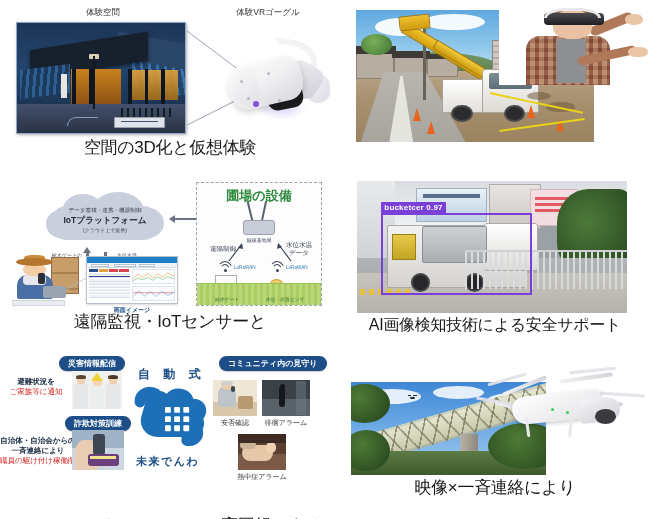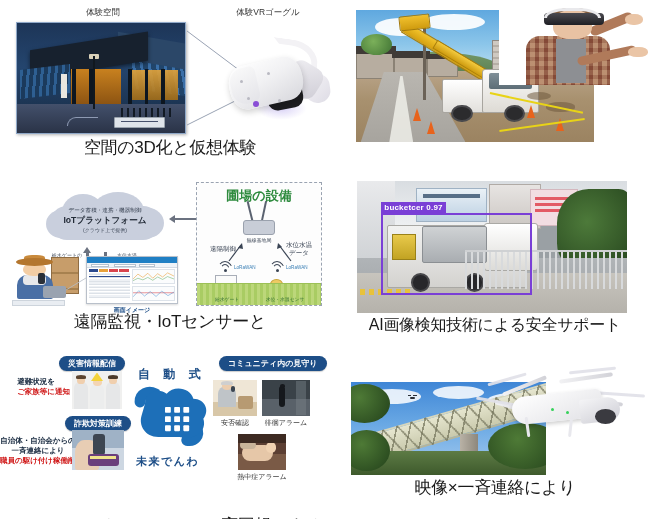--- a/index.html
+++ b/index.html
@@ -560,22 +560,22 @@
     color: #ffffff;
     font-size: 8px;
     font-weight: bold;
     border-radius: 9px;
     padding: 2px 9px;
     white-space: nowrap;
     text-align: center;
     box-shadow: 0 1px 1px rgba(0,0,0,.2);
   }
   .redtext {
-    position: absolute; color: #d01a1a; font-weight: bold;
-    font-size: 7.5px; white-space: nowrap; text-align: right;
+    position: absolute; color: #d01a1a; font-weight: normal;
+    font-size: 7.5px; white-space: nowrap; text-align: center;
     line-height: 1.25;
   }
   .darktext {
     position: absolute; color: #17293f; font-weight: bold;
     font-size: 7.5px; white-space: nowrap; text-align: center;
     line-height: 1.3;
   }
   .thumb {
     position: absolute; overflow: hidden; border: 0;
     background: #dfe3e6;

